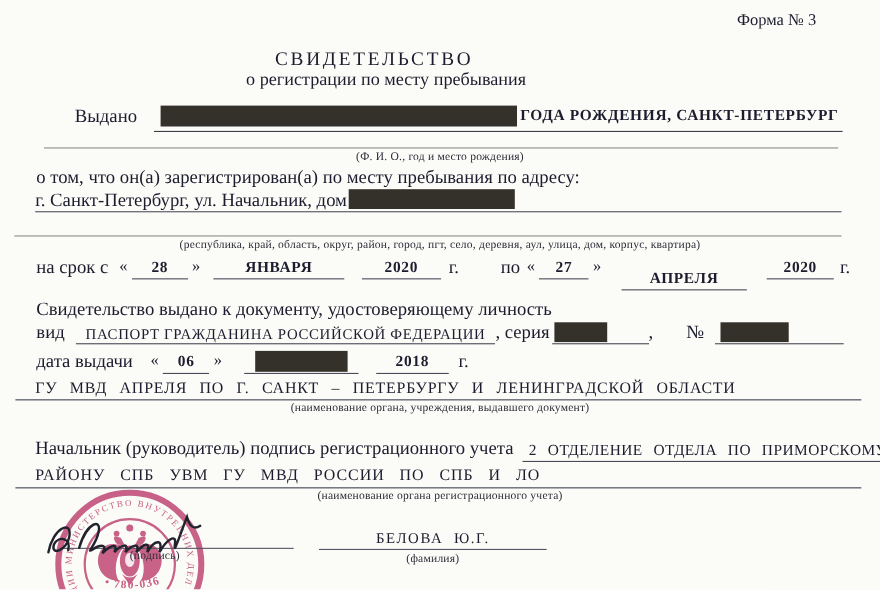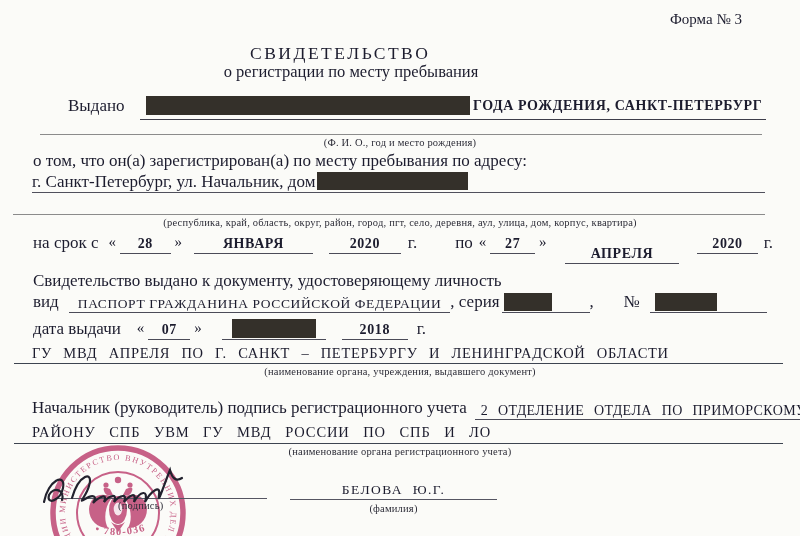--- a/index.html
+++ b/index.html
@@ -82,21 +82,21 @@
     <span>,</span>
     <span style="margin-left:30px;">№</span>
     <span class="blank" style="flex:1; height:21px; justify-content:flex-start; margin-left:10px;">
       <span class="redaction" style="width:62px; height:18px; margin:0 0 1px 5px;"></span>
     </span>
   </div>
 
   <div class="abs frow bodytext" style="left:33px; top:318px; width:420px; height:21px;">
     <span class="nowrap">дата выдачи</span>
     <span class="q" style="margin-left:16px;">«</span>
-    <span class="blank bold-val" style="width:42px; height:21px;">07</span>
+    <span class="blank bold-val" style="width:42px; height:21px;">06</span>
     <span class="q">»</span>
     <span class="blank" style="width:104px; height:21px; margin-left:16px;">
       <span class="redaction" style="width:84px; height:19px; margin-bottom:1px;"></span>
     </span>
     <span class="blank bold-val" style="width:66px; height:21px; margin-left:16px;">2018</span>
     <span style="margin-left:9px;">г.</span>
   </div>
 
   <div class="abs nowrap" style="left:14px; top:345px; width:751px; height:18px; border-bottom:1.6px solid #3d4450; font-size:14.5px; word-spacing:7px; letter-spacing:0.7px; padding-left:18px;">ГУ МВД АПРЕЛЯ ПО Г. САНКТ – ПЕТЕРБУРГУ И ЛЕНИНГРАДСКОЙ ОБЛАСТИ</div>
   <div class="abs cap center" style="left:0; top:366px; width:800px;">(наименование органа, учреждения, выдавшего документ)</div>

